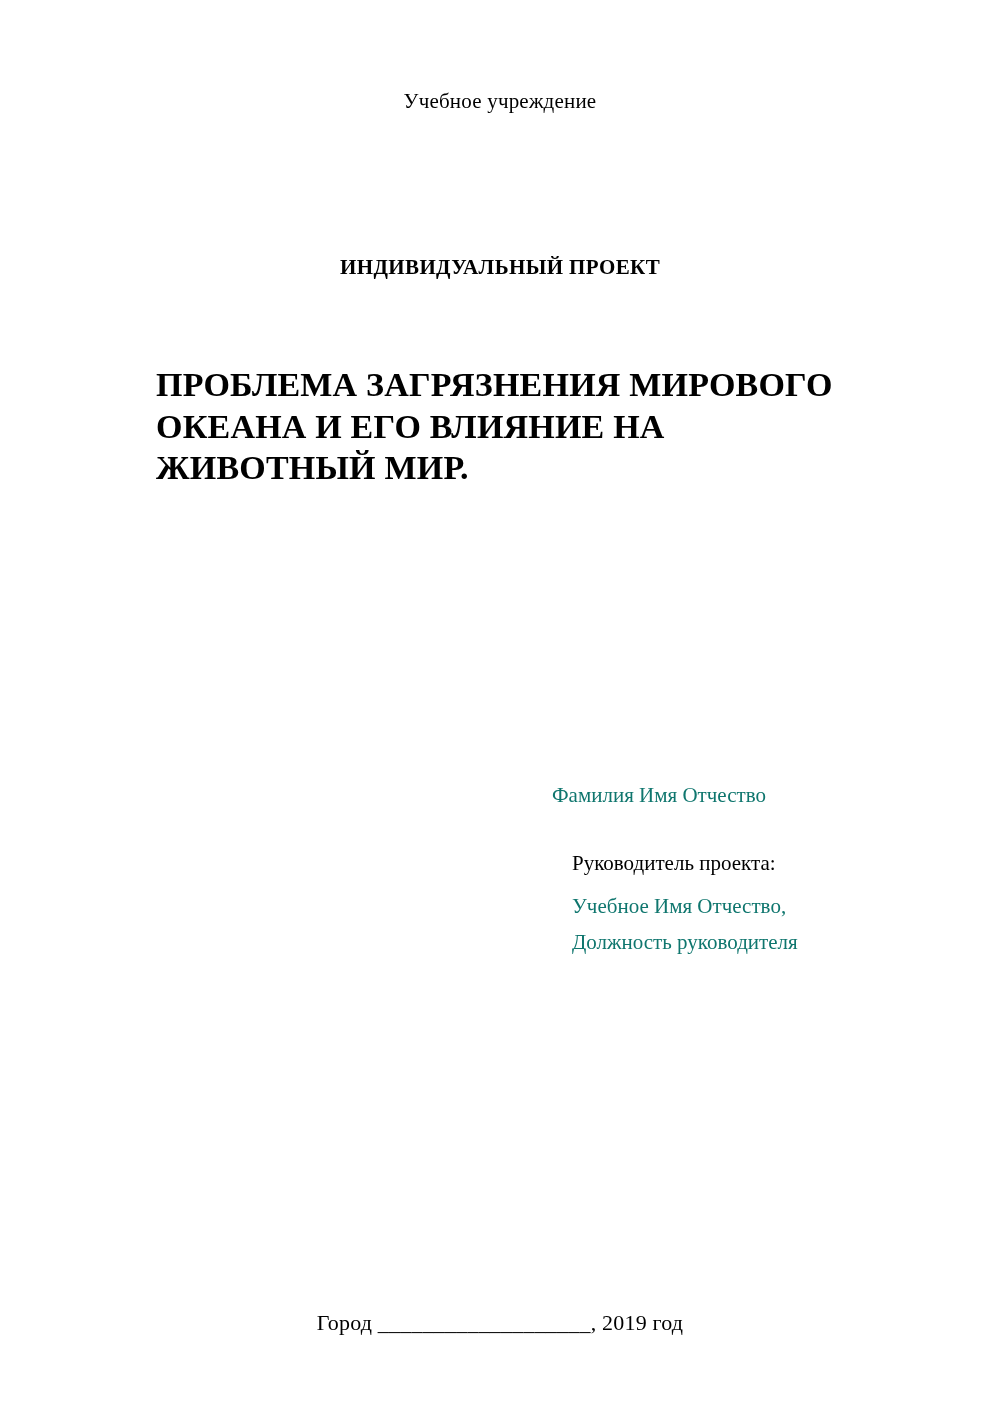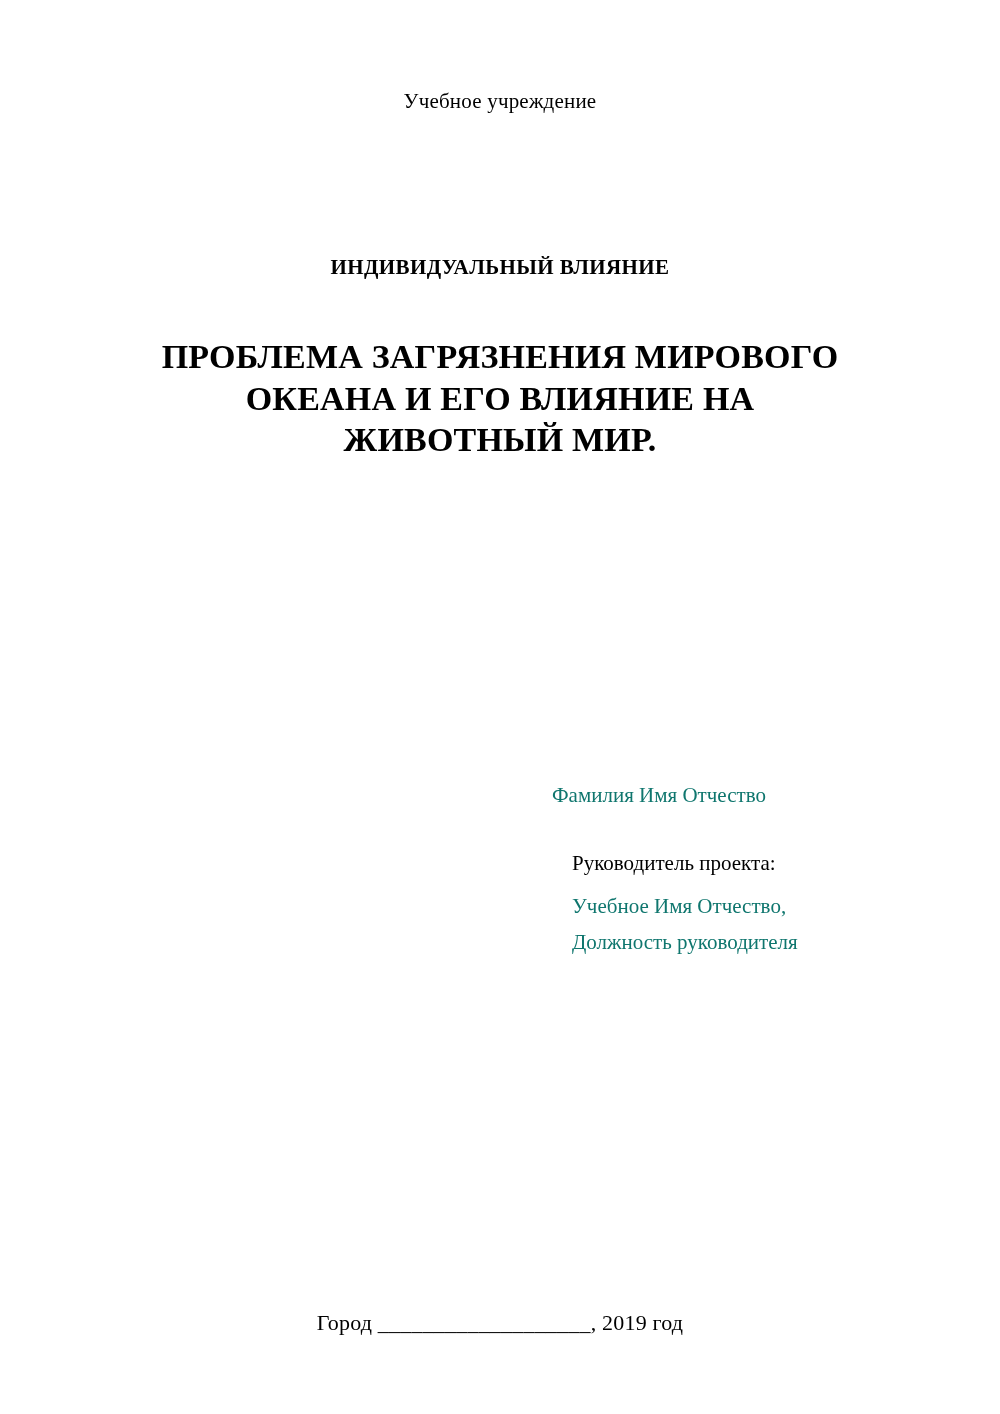--- a/index.html
+++ b/index.html
@@ -43,22 +43,22 @@
     letter-spacing: 0.2px;
   }
   .doc-type {
     margin-top: 140px;
     text-align: center;
     font-weight: bold;
     font-size: 21px;
     letter-spacing: 0.4px;
   }
   .title {
-    margin-top: 56px;
-    text-align: center;
+    margin-top: 84px;
+    text-align: left;
     font-weight: bold;
     font-size: 34px;
     line-height: 1.22;
     letter-spacing: 0.2px;
     padding: 0 40px;
   }
   .credits {
     position: absolute;
     left: 436px;
     top: 780px;
@@ -94,21 +94,21 @@
   }
 </style>
 </head>
 <body>
 
 <div class="page">
   <div class="content">
 
     <div class="institution">Учебное учреждение</div>
 
-    <div class="doc-type">ИНДИВИДУАЛЬНЫЙ ВЛИЯНИЕ</div>
+    <div class="doc-type">ИНДИВИДУАЛЬНЫЙ ПРОЕКТ</div>
 
     <h1 class="title">ПРОБЛЕМА ЗАГРЯЗНЕНИЯ МИРОВОГО ОКЕАНА И ЕГО ВЛИЯНИЕ НА ЖИВОТНЫЙ МИР.</h1>
 
     <div class="credits">
       <div class="block">
         <div class="value">Фамилия Имя Отчество</div>
       </div>
 
       <div class="block">
         <div class="label">Руководитель проекта:</div>

